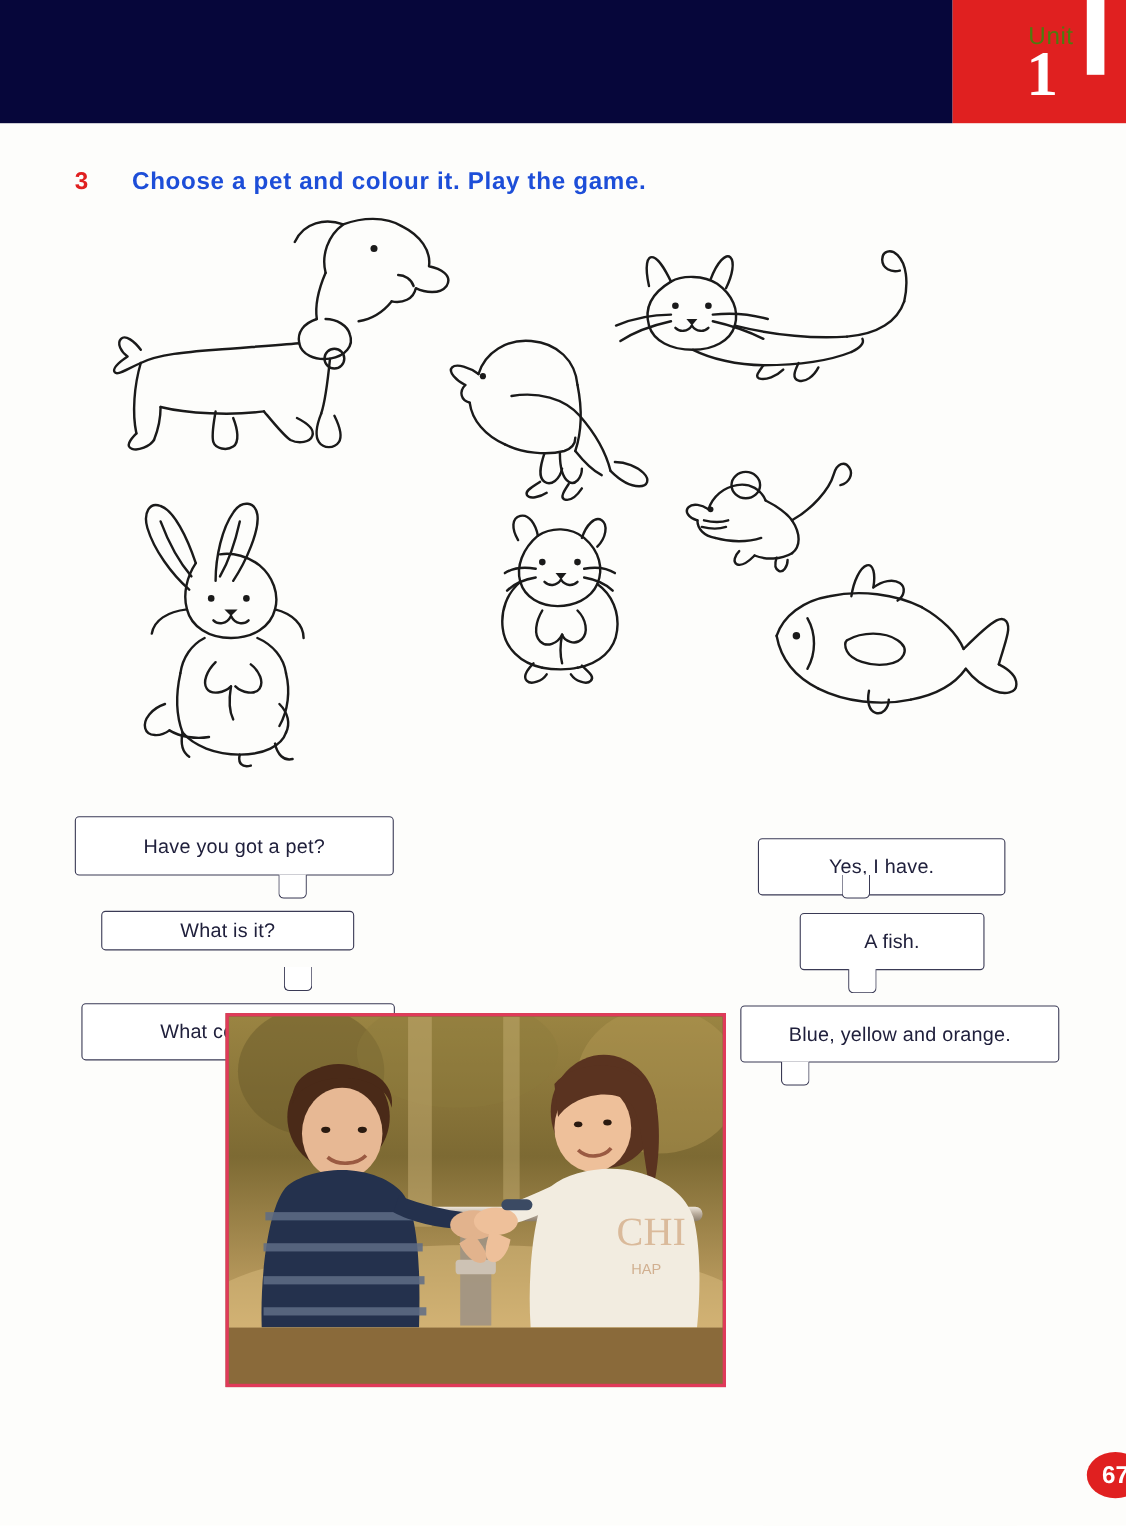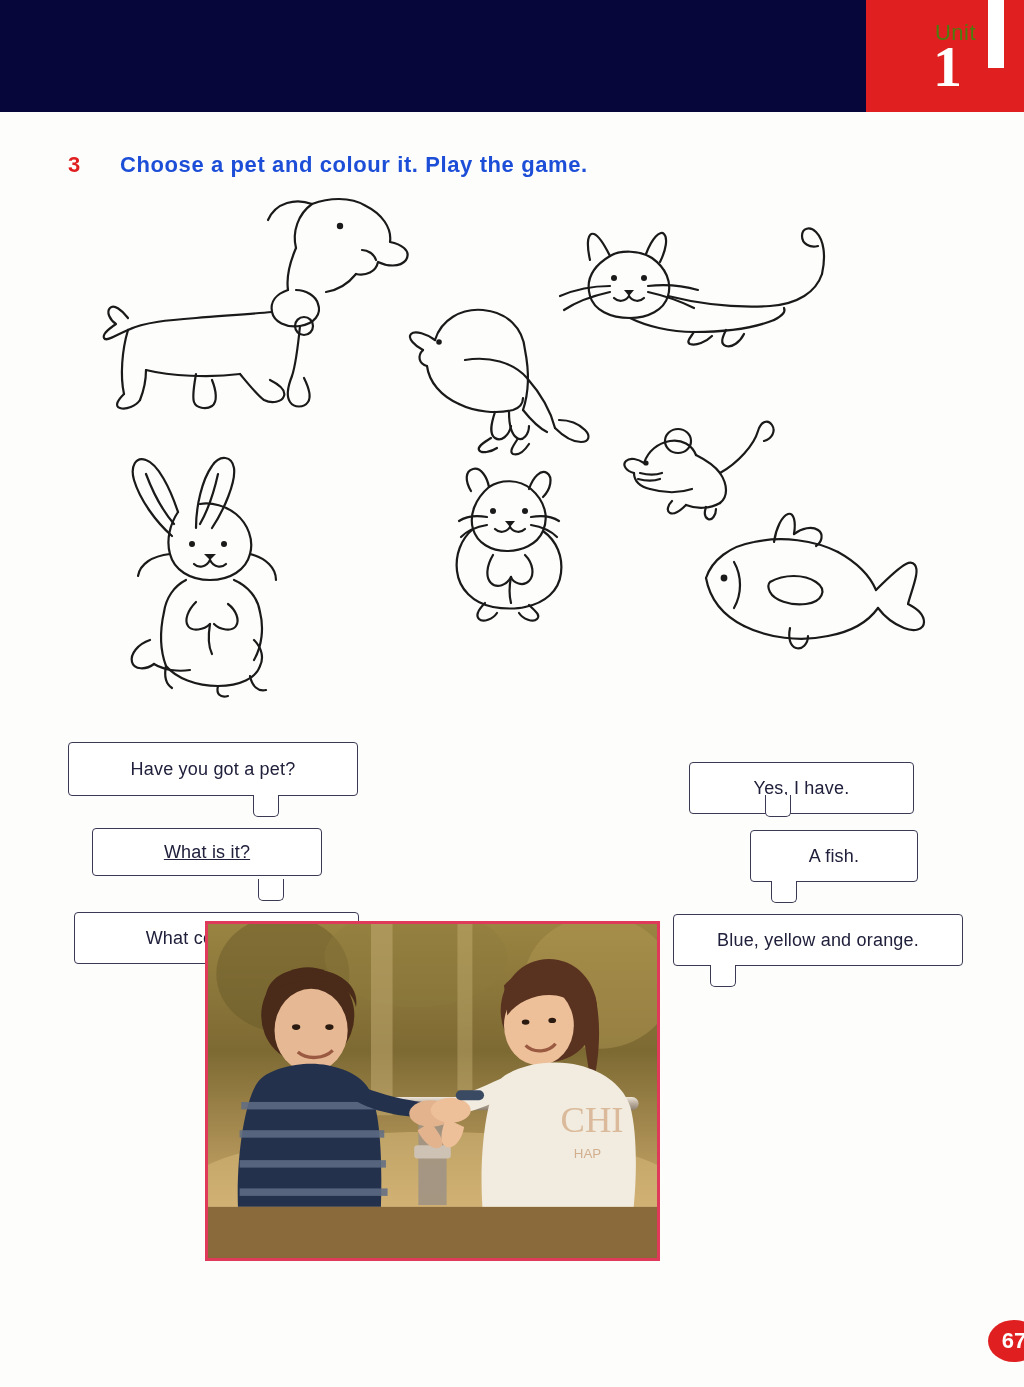--- a/index.html
+++ b/index.html
@@ -306,30 +306,30 @@
         <path d="M80 72 C94 64 114 64 126 72 C138 80 132 92 116 94 C100 96 84 90 80 82 C78 78 78 74 80 72"></path>
         <path d="M100 118 C98 128 100 136 106 138 C112 140 118 134 118 126"></path>
       </svg>
     </div>
 
   </div>
 
   <div class="bubble" style="left:68px; top:742px; width:290px; height:54px;">Have you got a pet?</div>
   <div class="tail" style="left:253px; top:795px;"></div>
 
-  <div class="bubble" style="left:92px; top:828px; width:230px; height:48px;text-decoration:underline;">What is it?</div>
+  <div class="bubble" style="left:92px; top:828px; width:230px; height:36px;">What is it?</div>
   <div class="tail" style="left:258px; top:879px;"></div>
 
   <div class="bubble" style="left:74px; top:912px; width:285px; height:52px;">What colour is it?</div>
   <div class="tail" style="left:300px; top:963px;"></div>
 
   <div class="bubble" style="left:689px; top:744px; width:225px; height:52px;margin-top:18px;">Yes, I have.</div>
   <div class="tail" style="left:765px; top:795px;"></div>
 
-  <div class="bubble" style="left:727px; top:830px; width:168px; height:52px;margin-left:23px;">A fish.</div>
+  <div class="bubble" style="left:727px; top:830px; width:168px; height:52px;">A fish.</div>
   <div class="tail" style="left:771px; top:881px;"></div>
 
   <div class="bubble" style="left:673px; top:914px; width:290px; height:52px;">Blue, yellow and orange.</div>
   <div class="tail" style="left:710px; top:965px;"></div>
 
   <div class="photo-frame">
     <svg class="photo-inner" viewBox="0 0 540 340" preserveAspectRatio="none">
       <defs>
         <linearGradient id="bg" x1="0" y1="0" x2="0" y2="1">
           <stop offset="0%" stop-color="#9a8442"></stop>

